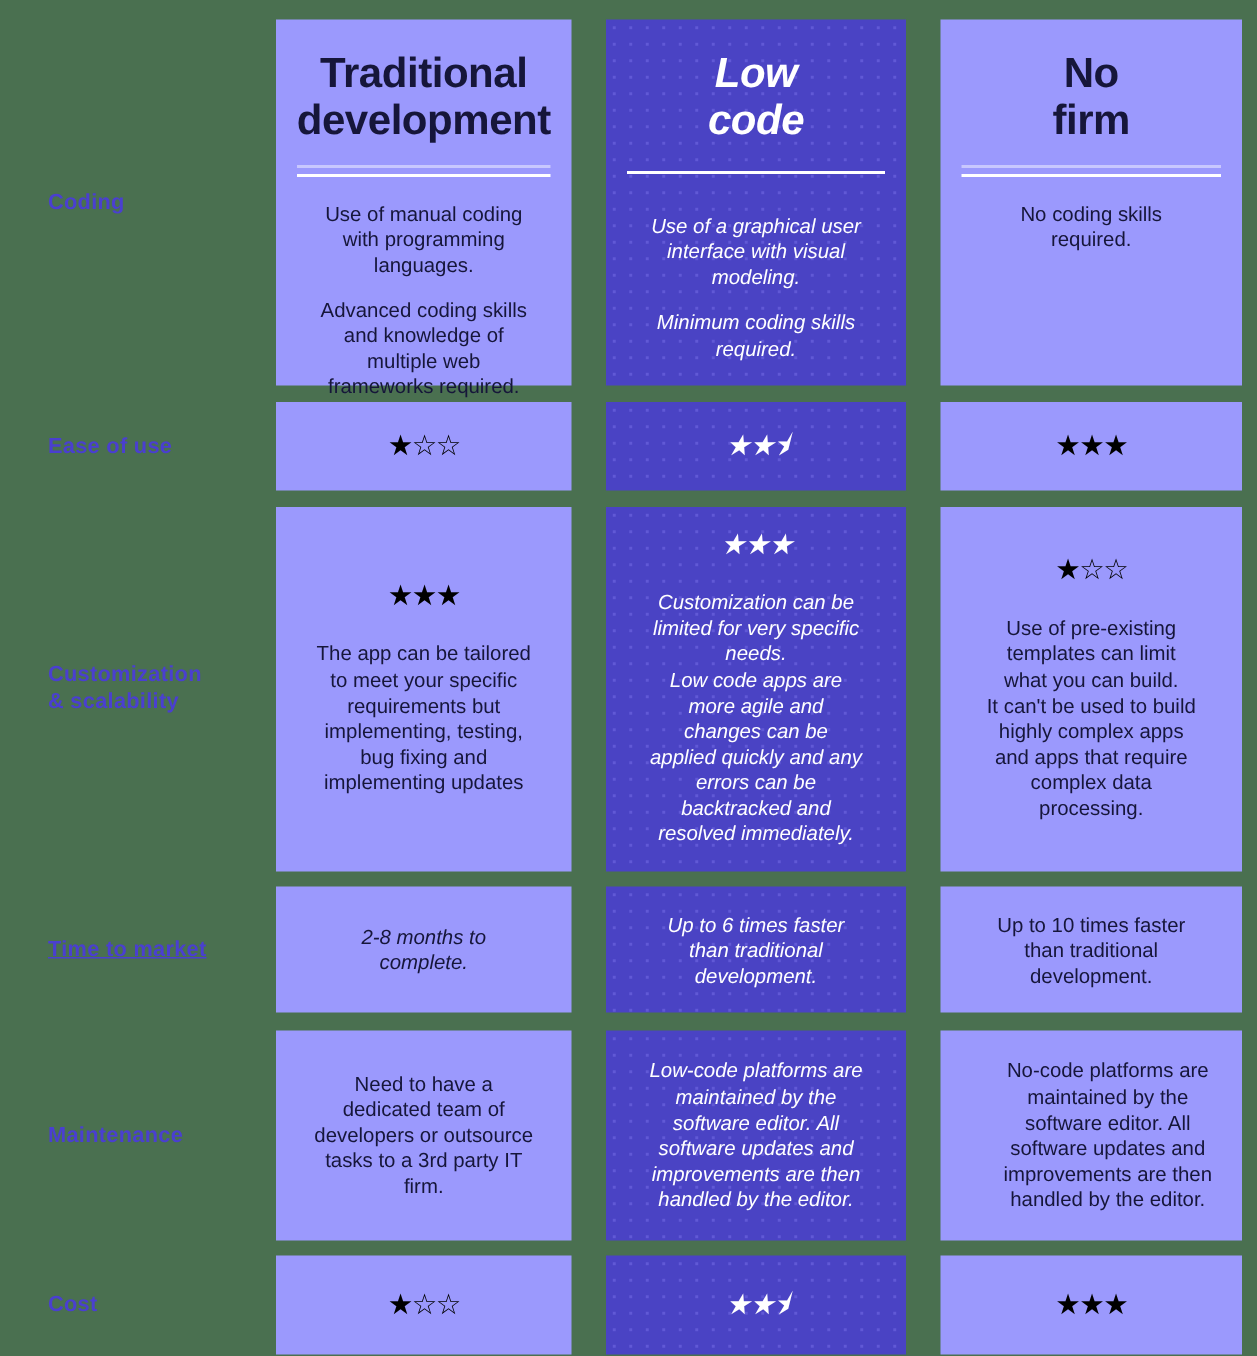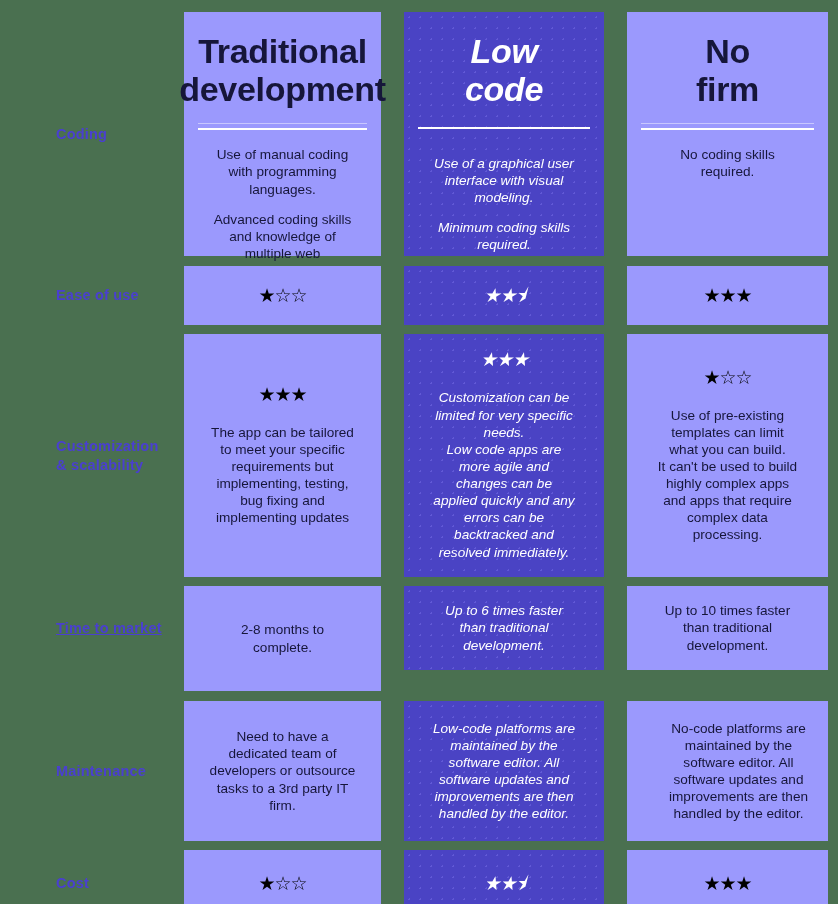--- a/index.html
+++ b/index.html
@@ -16,21 +16,21 @@
     grid-template-columns:184px 197px 23px 200px 23px 201px 10px;
     grid-auto-rows:auto;
   }
   .rowgap { height:9px; grid-column:1 / -1; }
 
   
   .label {
     grid-column:1;
     display:flex;
     align-items:center;
-    padding-left:56px;
+    padding-left:32px;
     color:#4a3fd0;
     font-size:14.5px;
     font-weight:700;
     letter-spacing:.2px;
     line-height:1.25;
   }
 
   
   .cell {
     padding:10px 14px;
@@ -47,21 +47,21 @@
     background:#4a43c4; color:#ffffff;
     background-image:radial-gradient(#6159d6 1px, transparent 1px);
     background-size:11px 11px;
     font-style:italic;
   }
   .spacer { background:transparent; }
 
   
   .cell.head { justify-content:flex-start; padding-top:20px; }
   .head-title {
-    font-size:34px;
+    font-size:28px;
     font-weight:800;
     line-height:1.13;
     letter-spacing:-.3px;
     white-space:pre-line;
   }
   .rule-wrap { width:100%; margin:14px 0 16px; }
   .rule-faint {
     height:1.5px; background:rgba(255,255,255,.45);
     margin:0 auto 4px;
   }
@@ -179,21 +179,21 @@
 what you can build.
 It can't be used to build
 highly complex apps
 and apps that require
 complex data
 processing.</div>
     </div>
     <div class="spacer"></div>
     <div class="rowgap" style="height: 9px;"></div>
     <div class="label" style="height: 84px; white-space: pre-line; text-decoration: underline;">Time to market</div>
-    <div class="cell light" style="height: 105px;">
+    <div class="cell light" style="height: 84px; font-style: italic;">
       <div class="para">2-8 months to
 complete.</div>
     </div>
     <div class="spacer"></div>
     <div class="cell dark" style="height: 84px;">
       <div class="para">Up to 6 times faster
 than traditional
 development.</div>
     </div>
     <div class="spacer"></div>

